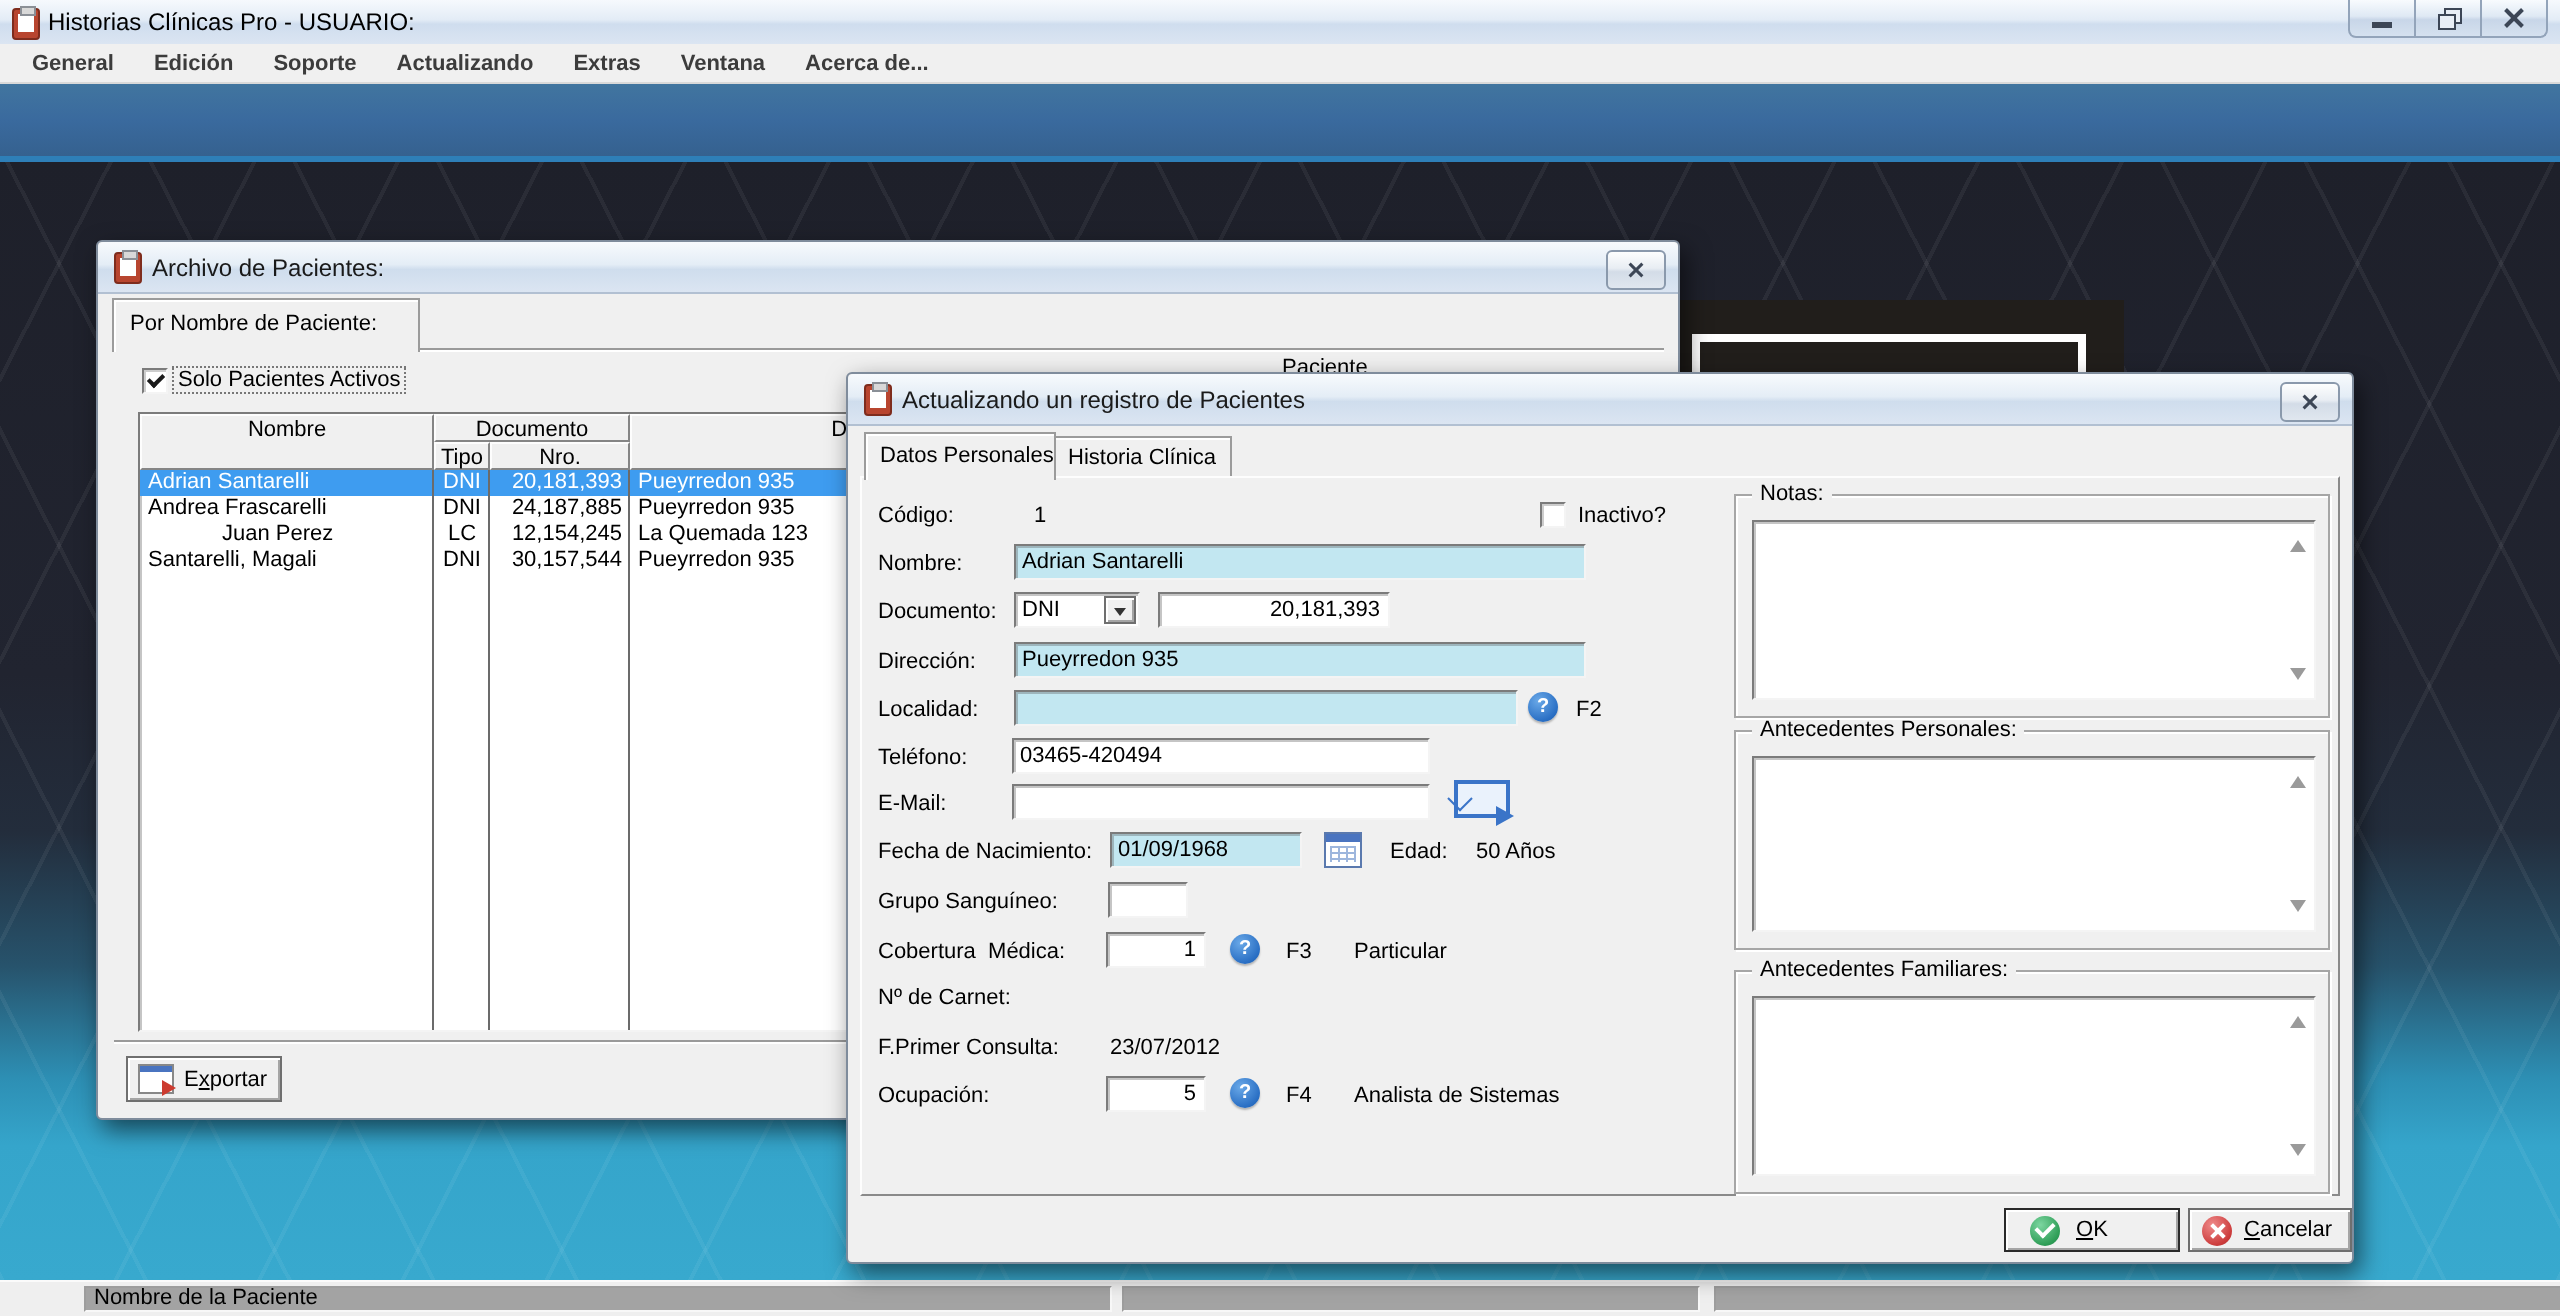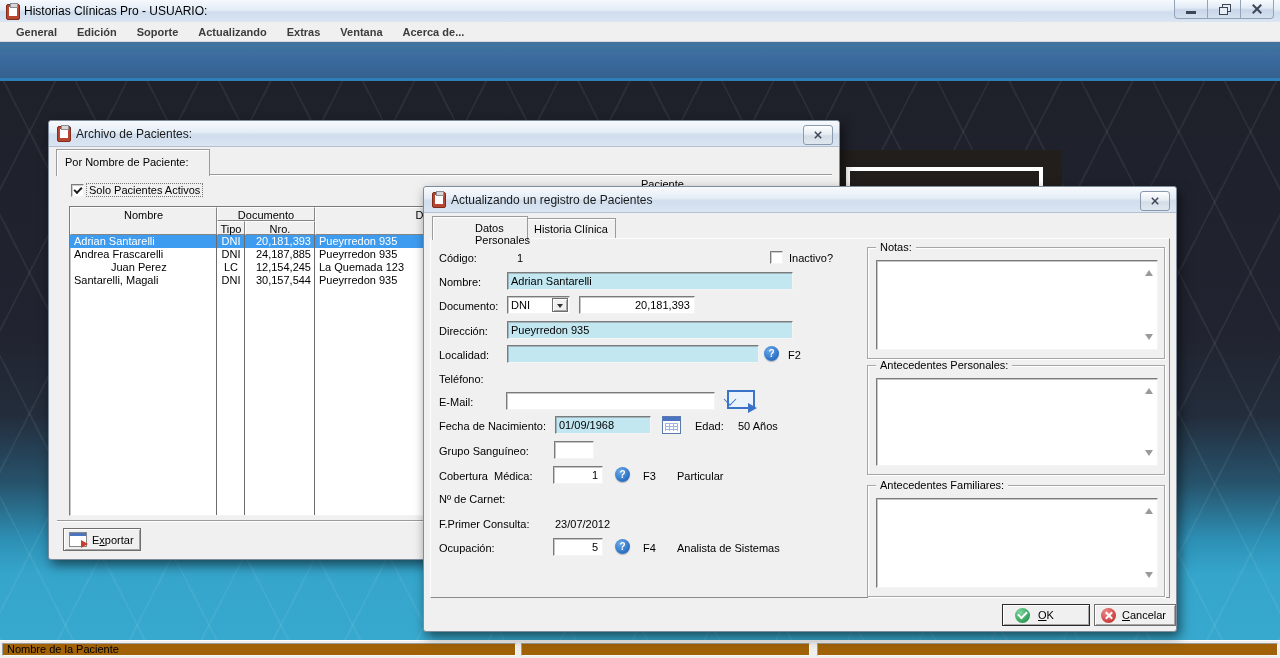--- a/index.html
+++ b/index.html
@@ -111,22 +111,22 @@
   .cancic::before{transform:rotate(45deg);} .cancic::after{transform:rotate(-45deg);}
   .expic{position:relative;width:16px;height:13px;background:#fff;border:1px solid #888;}
   .expic::before{content:"";position:absolute;left:0;top:0;right:0;height:3px;background:#4a74c0;}
   .expic::after{content:"";position:absolute;right:-6px;bottom:-2px;width:0;height:0;
      border:4px solid transparent;border-left:7px solid #cc3b2f;}
   .vline{position:absolute;width:1px;background:#6b6b6b;}
   .rowsel{background:#3e9cf0;color:#fff;}
   .cell{position:absolute;line-height:13px;white-space:nowrap;overflow:hidden;}
   .accel{text-decoration:underline;}
   .statusbar{left:0;top:640px;width:1280px;height:18px;background:#efefef;border-top:1px solid #fbfbfb;}
-  .spanel{position:absolute;top:2px;height:13px;background:#a16207;border:1px solid;
-     border-color:#9d9d9d #f8f8f8 #f8f8f8 #9d9d9d;box-sizing:border-box;padding:0 4px;line-height:11px;}
+  .spanel{position:absolute;top:2px;height:13px;background:#a3a3a3;border:1px solid;
+     border-color:#9d9d9d #f8f8f8 #f8f8f8 #9d9d9d;box-sizing:border-box;padding:0 4px;line-height:11px;margin-left:40px;}
 </style>
 </head>
 <body>
 
 <div class="abs titlebar-main">
   <span class="appico abs" style="left:5px;top:3px;">
     <i style="left:1px;top:1px;width:12px;height:14px;background:#b8452f;border:1px solid #7e2c1d;border-radius:2px;"></i>
     <i style="left:4px;top:4px;width:8px;height:9px;background:#fff;"></i>
     <i style="left:5px;top:0;width:6px;height:3px;background:#d8d8d8;border:1px solid #8a8f96;"></i>
   </span>
@@ -352,21 +352,21 @@
       <i style="left:4px;top:4px;width:8px;height:9px;background:#fff;"></i>
       <i style="left:5px;top:0;width:6px;height:3px;background:#d8d8d8;border:1px solid #8a8f96;"></i>
     </span>
     <span class="ttext">Actualizando un registro de Pacientes</span>
     <div class="dlgclose" style="right:6px;">
       <span class="x-glyph"></span>
     </div>
   </div>
 
   <div class="abs" style="left:8px;top:29px;width:94px;height:23px;background:#f0f0f0;border:1px solid #9b9b9b;border-bottom:none;box-shadow:inset 1px 1px 0 #fff;z-index:2;">
-    <span class="abs" style="left:7px;top:5px;margin-left:35px;">Datos Personales</span>
+    <span class="abs" style="left:7px;top:5px;">Datos Personales</span>
   </div>
   <div class="abs" style="left:102px;top:31px;width:88px;height:20px;background:#f0f0f0;border:1px solid #9b9b9b;border-bottom:none;box-shadow:inset 1px 1px 0 #fff;">
     <span class="abs" style="left:7px;top:4px;">Historia Clínica</span>
   </div>
 
   <div class="abs" style="left:6px;top:51px;width:740px;height:360px;background:#f0f0f0;
        border:1px solid;border-color:#fdfdfd #8a8a8a #8a8a8a #fdfdfd;box-sizing:border-box;">
 
     <span class="abs lbl" style="left:8px;top:13px;">Código:</span>
     <span class="abs" style="left:86px;top:13px;">1</span>
@@ -393,20 +393,23 @@
     </div>
 
     <span class="abs lbl" style="left:8px;top:110px;">Localidad:</span>
     <div class="abs sunken blue field" style="left:76px;top:106px;width:252px;height:18px;">
       <span></span>
     </div>
     <div class="help" style="left:333px;top:107px;"></div>
     <span class="abs" style="left:357px;top:110px;">F2</span>
 
     <span class="abs lbl" style="left:8px;top:134px;">Teléfono:</span>
+    <div class="abs sunken field" style="left:75px;top:130px;width:209px;height:18px;">
+      <span>03465-420494</span>
+    </div>
 
     <span class="abs lbl" style="left:8px;top:157px;">E-Mail:</span>
     <div class="abs sunken field" style="left:75px;top:153px;width:209px;height:18px;">
       <span></span>
     </div>
     <span class="mailic" style="left:296px;top:151px;"></span>
 
     <span class="abs lbl" style="left:8px;top:181px;">Fecha de Nacimiento:</span>
     <div class="abs sunken blue field" style="left:124px;top:177px;width:96px;height:18px;">
       <span>01/09/1968</span>

